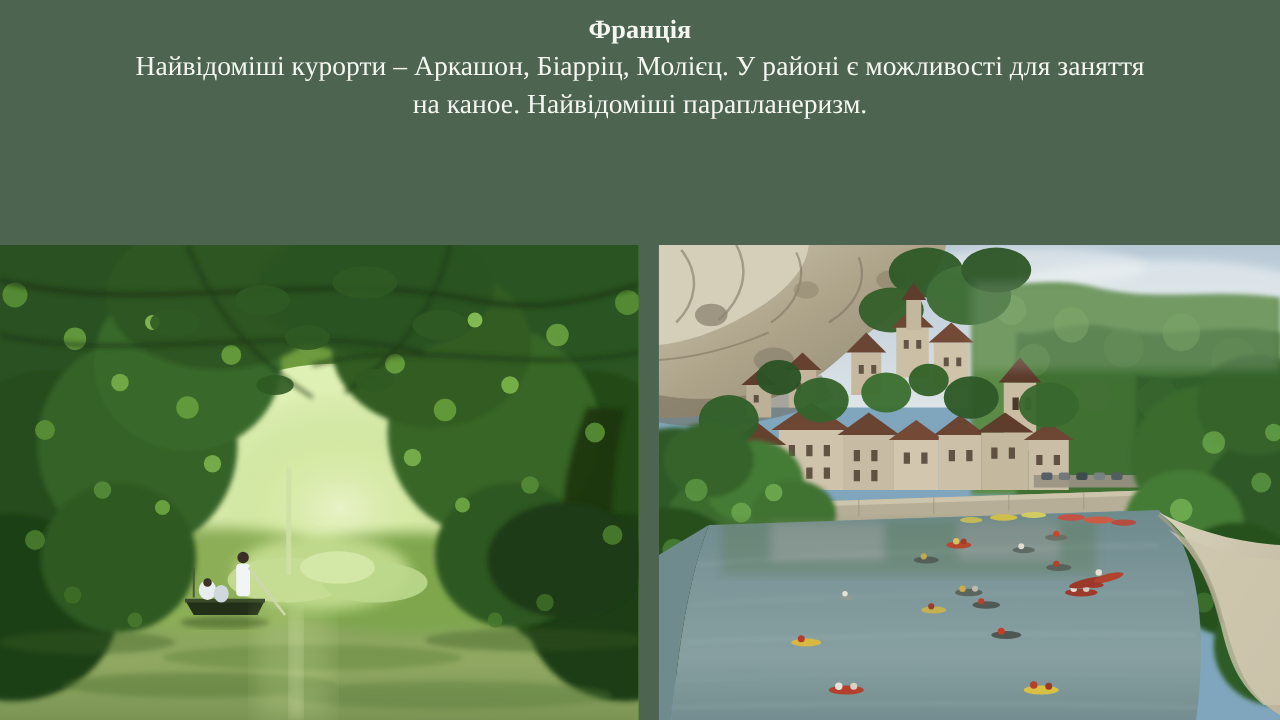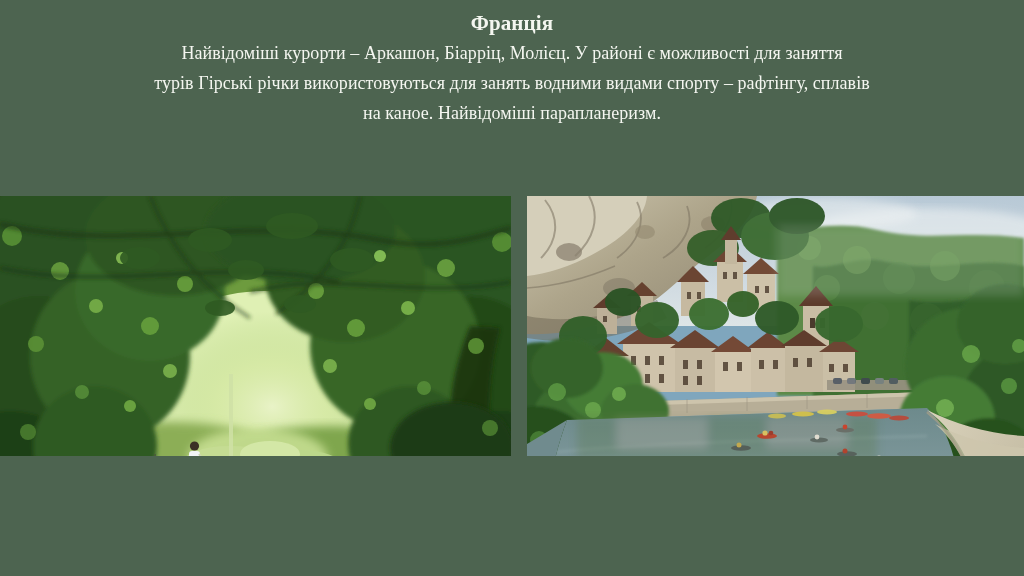--- a/index.html
+++ b/index.html
@@ -10,21 +10,21 @@
     height: 576px;
     overflow: hidden;
   }
   body {
     background: #4d6450;
     font-family: "Liberation Serif", "DejaVu Serif", serif;
   }
   .slide {
     position: relative;
     width: 1024px;
-    height: 456px;
+    height: 576px;
     background: #4d6450;
     overflow: hidden;
   }
 
   
   .text-band {
     position: absolute;
     left: 0; top: 0;
     width: 1024px;
     height: 196px;
@@ -36,21 +36,21 @@
   .slide-title {
     color: #f4f6f0;
     font-weight: bold;
     font-size: 21px;
     line-height: 30px;
     letter-spacing: .1px;
     margin: 0;
   }
   .slide-body {
     color: #f4f6f0;
-    font-size: 18px;
+    font-size: 22px;
     line-height: 30px;
     margin: 0;
     letter-spacing: .05px;
   }
   .slide-body .ln { display: block; white-space: nowrap; }
 
   
   .photo-strip {
     position: absolute;
     left: 0; top: 196px;
@@ -76,21 +76,20 @@
 </style>
 </head>
 <body>
 
 <div class="slide">
 
   <div class="text-band">
     <div class="slide-title">Франція</div>
     <div class="slide-body">
       <span class="ln">Найвідоміші курорти – Аркашон, Біарріц, Молієц. У районі є можливості для заняття</span>
-      <span class="ln">турів Гірські річки використовуються для занять водними видами спорту – рафтінгу, сплавів</span>
       <span class="ln">на каное. Найвідоміші парапланеризм.</span>
     </div>
   </div>
 
   <div class="photo-strip">
 
     <div class="photo photo-left">
       <div class="p-left-canvas">
       <svg class="scene" viewBox="0 0 511 380" preserveAspectRatio="none">
         <defs>

